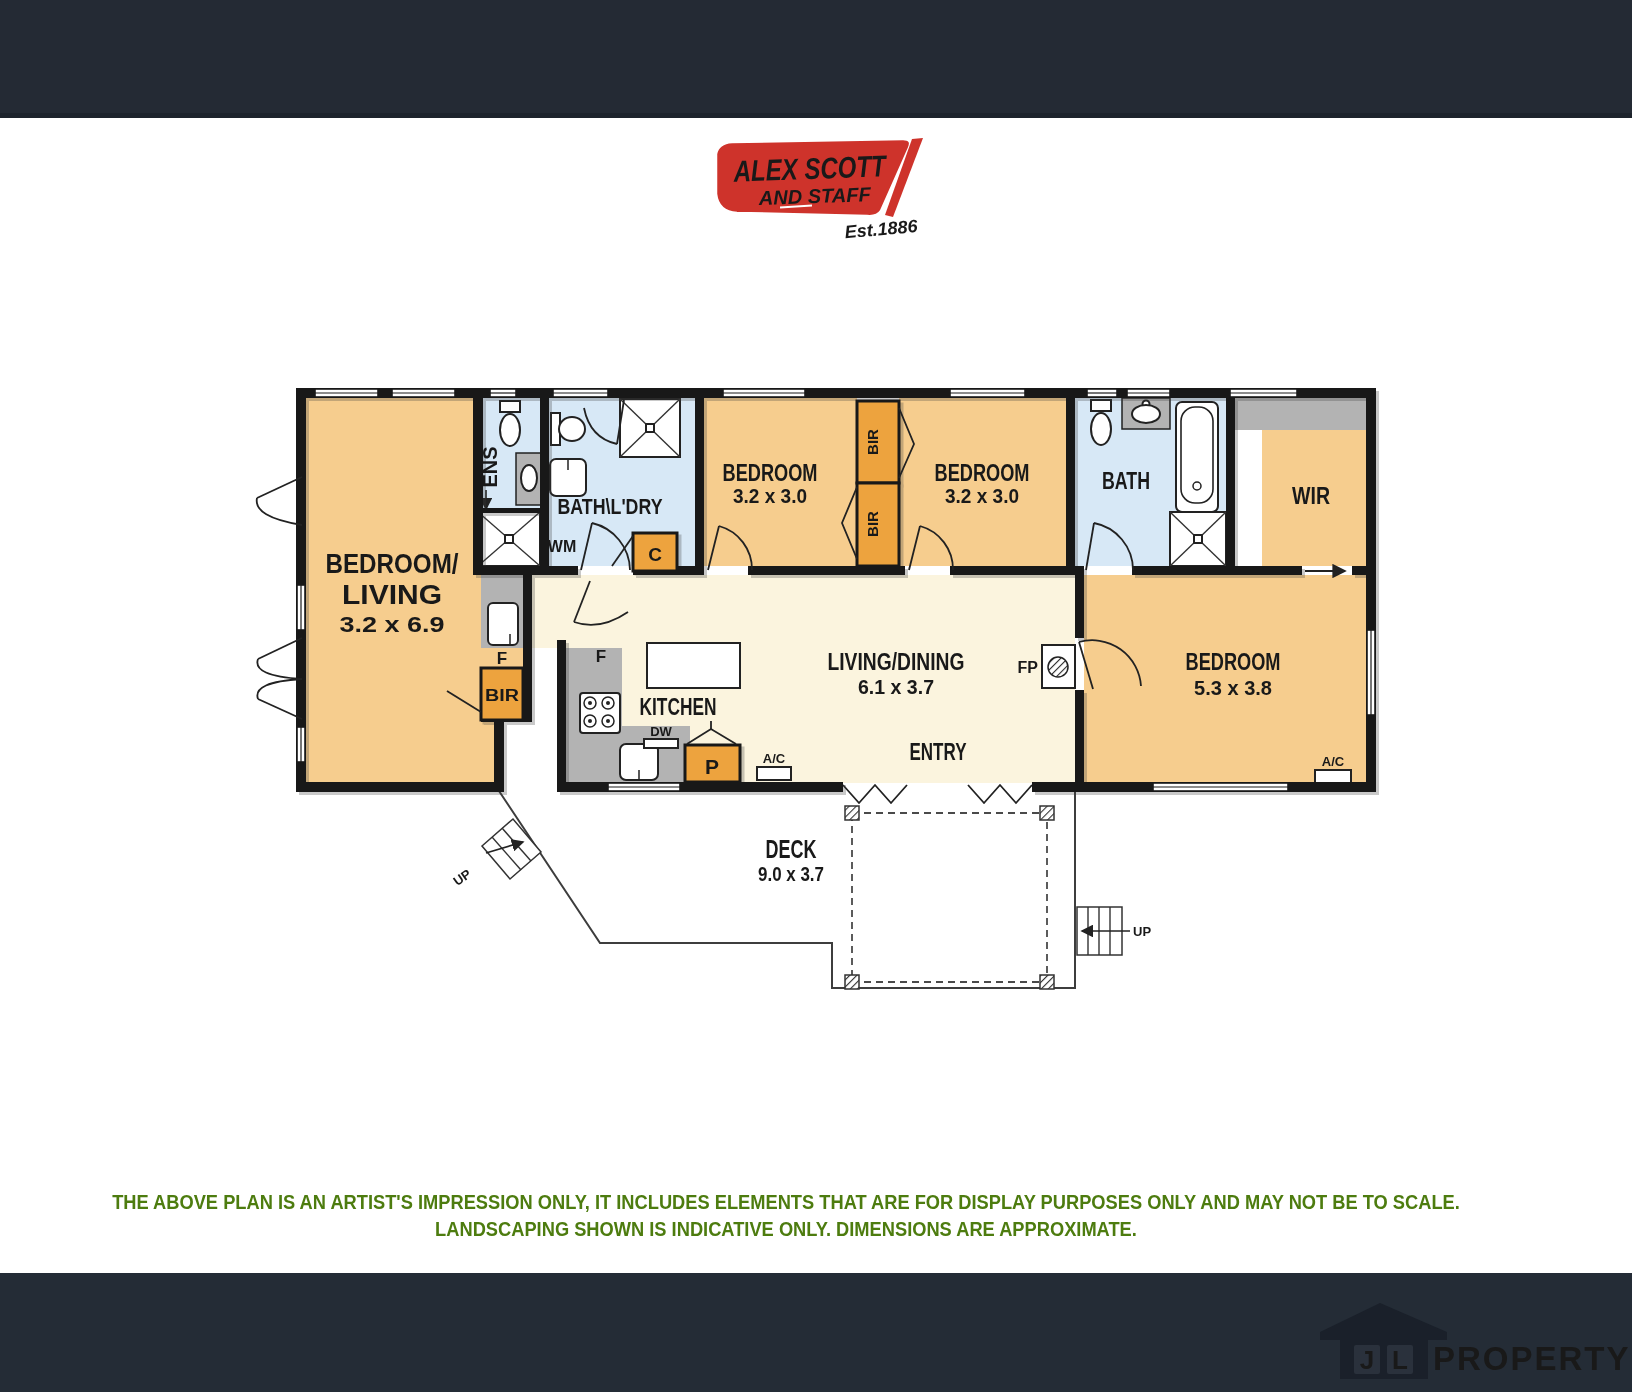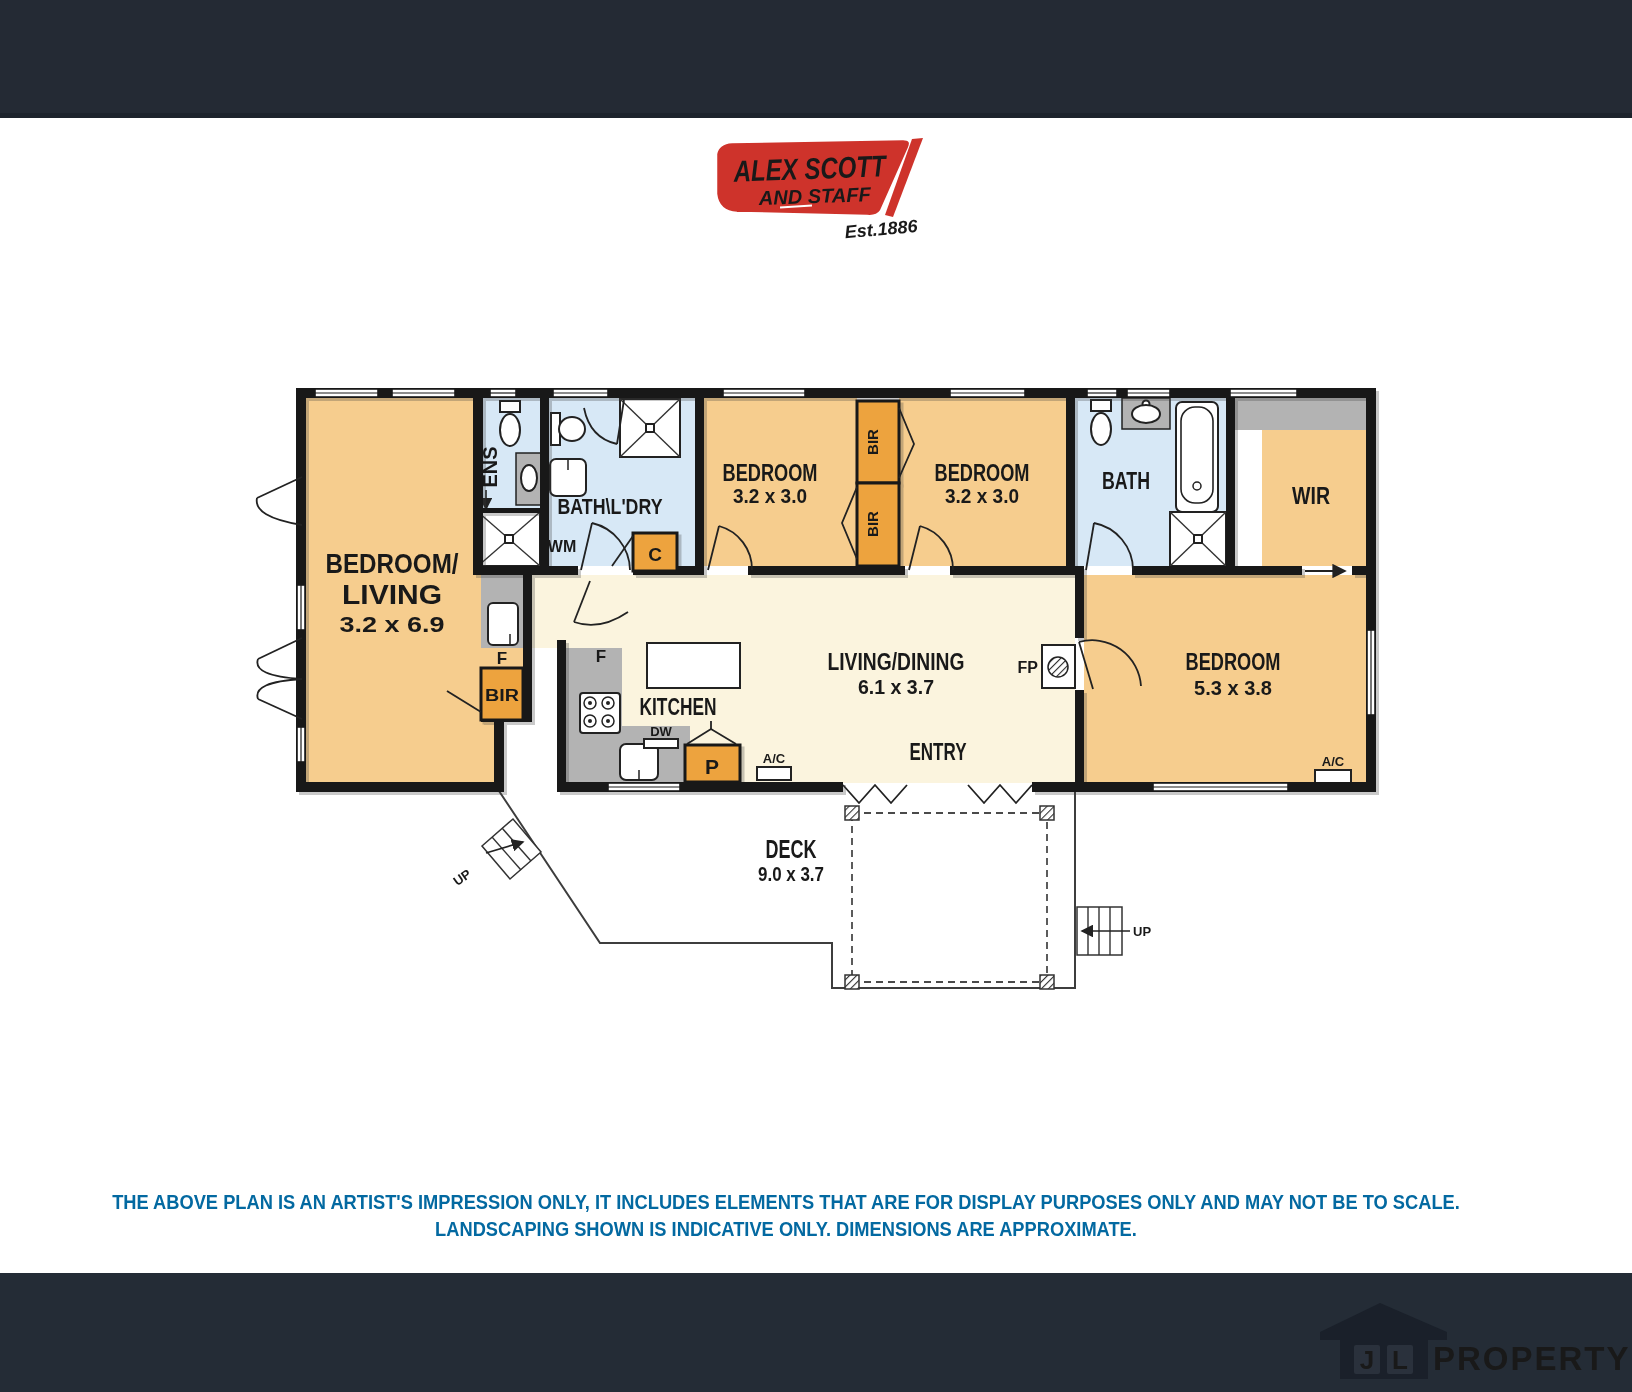--- a/index.html
+++ b/index.html
@@ -5,21 +5,21 @@
   html,body{margin:0;padding:0;background:#ffffff;}
   body{width:1632px;height:1392px;position:relative;overflow:hidden;
        font-family:"Liberation Sans", sans-serif;}
   .topbar{position:absolute;left:0;top:0;width:1632px;height:118px;
           background:#242A34;border-bottom:5px solid #1D232C;box-sizing:border-box;}
   .footer{position:absolute;left:0;top:1273px;width:1632px;height:119px;
           background:#242C36;overflow:hidden;}
   .logo-wrap{position:absolute;left:660px;top:120px;width:310px;height:135px;}
   .plan-svg{position:absolute;left:0;top:0;}
   .disclaimer{position:absolute;left:0;top:1188px;width:1572px;text-align:center;
-              color:#0369a1;font-weight:bold;font-size:21px;line-height:27px;}
+              color:#4d7c0f;font-weight:bold;font-size:21px;line-height:27px;}
   .disclaimer .line{white-space:nowrap;transform:scaleX(0.87);transform-origin:50% 50%;}
   
   text{font-family:"Liberation Sans", sans-serif;font-weight:bold;fill:#191919;}
   .t27{font-size:27px;} .t24{font-size:24px;} .t22{font-size:22px;}
   .t21{font-size:21px;} .t20{font-size:20px;} .t26{font-size:26px;}
   .t17{font-size:17px;} .t16{font-size:16px;} .t15{font-size:15px;}
   .t13{font-size:13px;} .t19{font-size:19px;}
   .wall{fill:#181818;}
   .structure{filter:drop-shadow(3px 3px 0 rgba(60,60,60,0.28));}
   .win{fill:#ffffff;stroke:#1a1a1a;stroke-width:1.6;}

